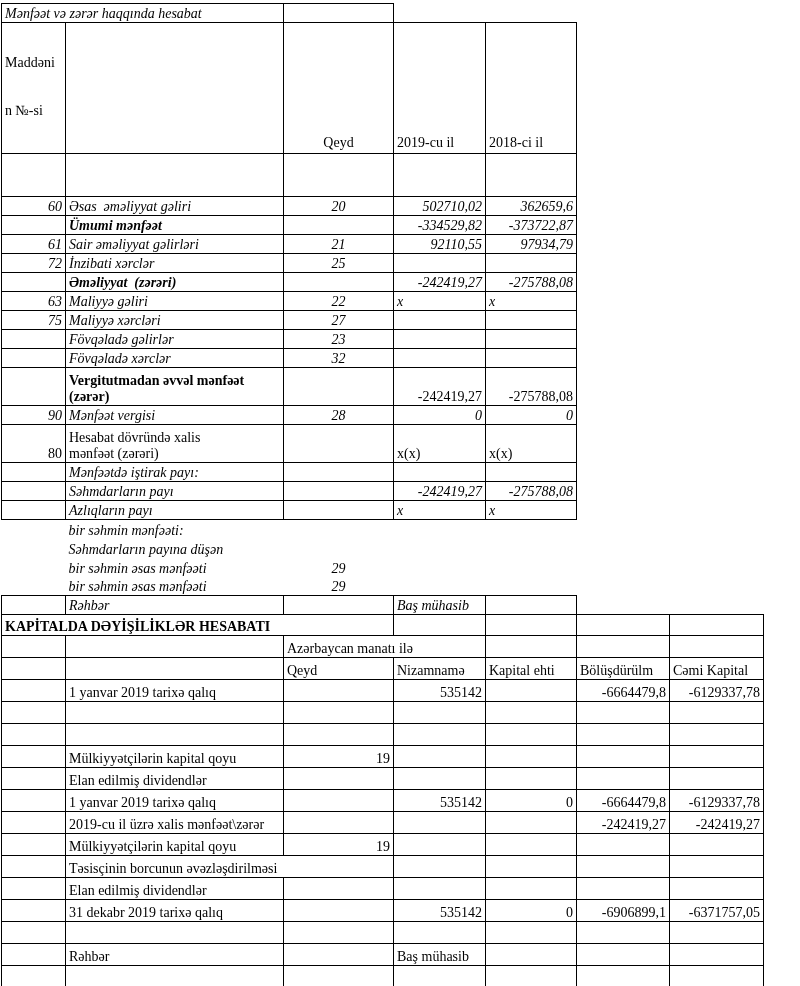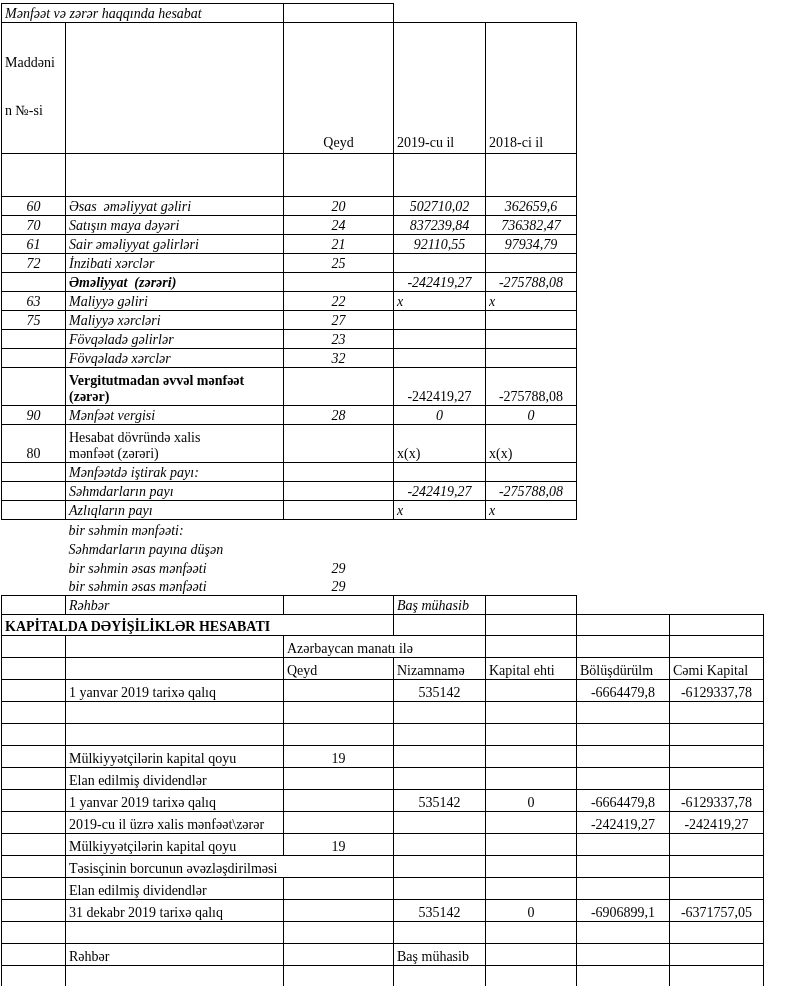--- a/index.html
+++ b/index.html
@@ -16,21 +16,21 @@
   td {
     border: 1px solid #000;
     padding: 0 3px;
     vertical-align: bottom;
     overflow: hidden;
     line-height: 16px;
     white-space: pre-wrap;
   }
   .t2 td { white-space: pre; }
   td.nb { border: none; }
-  .ar { text-align: center; }
+  .ar { text-align: right; }
   .ac { text-align: center; }
   .al { text-align: left; }
   .bold { font-weight: bold; }
   .vm { vertical-align: middle; font-family: Liberation Serif, serif; }
   .r19 { height: 19px; font-style: italic; }
   .r21 { height: 21px; margin-left: 20px; }
   .r22 { height: 22px; }
   .r38 { height: 38px; }
   .r43 { height: 43px; }
   .r86 { height: 86px; }
@@ -76,25 +76,25 @@
     </tbody>
     <tbody id="pl-rows">
         <tr class="r19">
           <td class="ar">60</td>
           <td>Əsas  əməliyyat gəliri</td>
           <td class="ac">20</td>
           <td class="ar">502710,02</td>
           <td class="ar">362659,6</td>
         </tr>
         <tr class="r19">
-          <td class="ar">70</td>
-          <td>Satışın maya dəyəri</td>
-          <td class="ac">24</td>
-          <td class="ar">837239,84</td>
-          <td class="ar">736382,47</td>
+          <td class="ar"></td>
+          <td class="bold">Ümumi mənfəət</td>
+          <td class="ac"></td>
+          <td class="ar">-334529,82</td>
+          <td class="ar">-373722,87</td>
         </tr>
         <tr class="r19">
           <td class="ar">61</td>
           <td>Sair əməliyyat gəlirləri</td>
           <td class="ac">21</td>
           <td class="ar">92110,55</td>
           <td class="ar">97934,79</td>
         </tr>
         <tr class="r19">
           <td class="ar">72</td>

